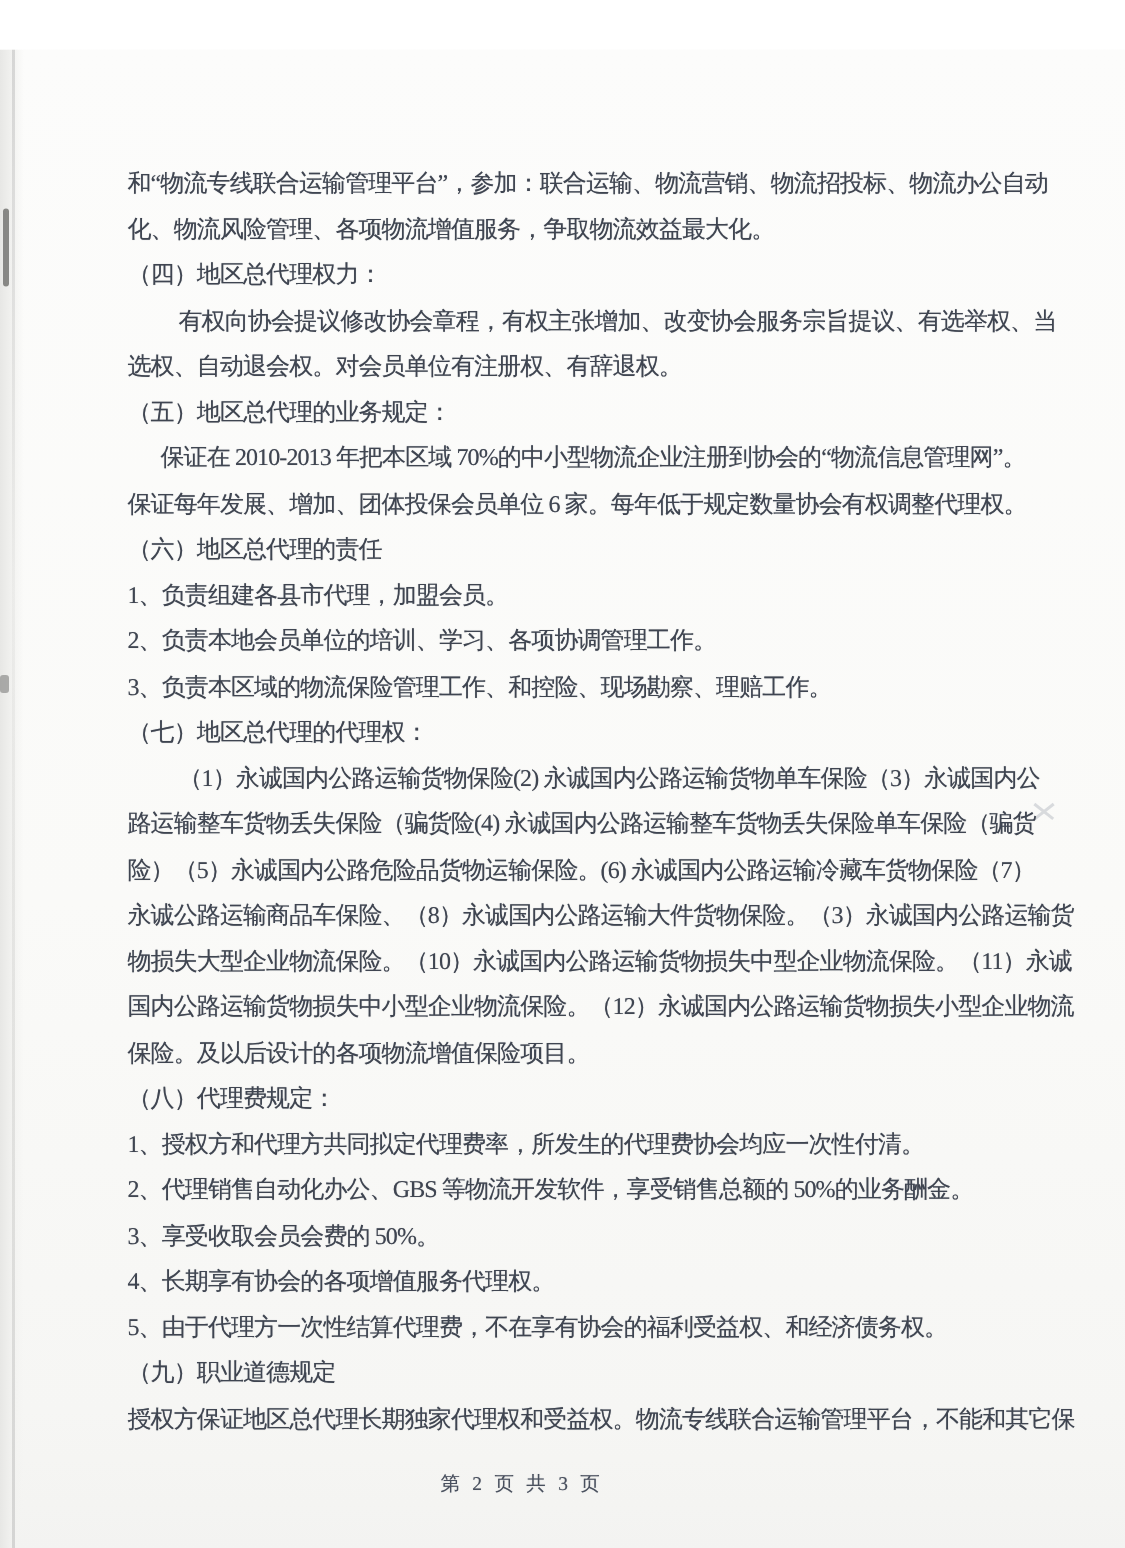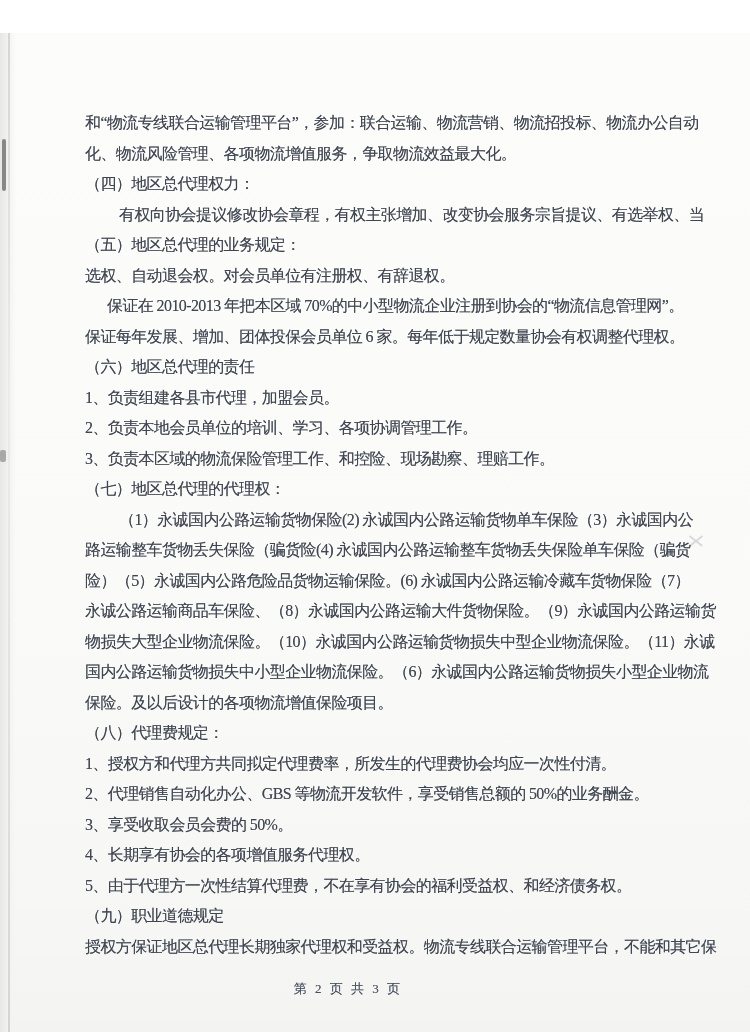--- a/index.html
+++ b/index.html
@@ -66,35 +66,35 @@
   <div class="crease"></div>
   <div class="streak-top"></div>
   <div class="streak-mid"></div>
   <div class="smudge-x"></div>
 
   <div class="content">
       <div class="line ind0">和“物流专线联合运输管理平台”，参加：联合运输、物流营销、物流招投标、物流办公自动</div>
       <div class="line ind0">化、物流风险管理、各项物流增值服务，争取物流效益最大化。</div>
       <div class="line ind0">（四）地区总代理权力：</div>
       <div class="line ind2">有权向协会提议修改协会章程，有权主张增加、改变协会服务宗旨提议、有选举权、当</div>
+      <div class="line ind0">选权、自动退会权。对会员单位有注册权、有辞退权。</div>
       <div class="line ind0">（五）地区总代理的业务规定：</div>
-      <div class="line ind0">选权、自动退会权。对会员单位有注册权、有辞退权。</div>
       <div class="line ind1">保证在 2010-2013 年把本区域 70%的中小型物流企业注册到协会的“物流信息管理网”。</div>
       <div class="line ind0">保证每年发展、增加、团体投保会员单位 6 家。每年低于规定数量协会有权调整代理权。</div>
       <div class="line ind0">（六）地区总代理的责任</div>
       <div class="line ind0">1、负责组建各县市代理，加盟会员。</div>
       <div class="line ind0">2、负责本地会员单位的培训、学习、各项协调管理工作。</div>
       <div class="line ind0">3、负责本区域的物流保险管理工作、和控险、现场勘察、理赔工作。</div>
       <div class="line ind0">（七）地区总代理的代理权：</div>
       <div class="line ind2">（1）永诚国内公路运输货物保险(2) 永诚国内公路运输货物单车保险（3）永诚国内公</div>
       <div class="line ind0">路运输整车货物丢失保险（骗货险(4) 永诚国内公路运输整车货物丢失保险单车保险（骗货</div>
       <div class="line ind0">险）（5）永诚国内公路危险品货物运输保险。(6) 永诚国内公路运输冷藏车货物保险（7）</div>
-      <div class="line ind0">永诚公路运输商品车保险、（8）永诚国内公路运输大件货物保险。（9）永诚国内公路运输货</div>
+      <div class="line ind0">永诚公路运输商品车保险、（8）永诚国内公路运输大件货物保险。（3）永诚国内公路运输货</div>
       <div class="line ind0">物损失大型企业物流保险。（10）永诚国内公路运输货物损失中型企业物流保险。（11）永诚</div>
-      <div class="line ind0">国内公路运输货物损失中小型企业物流保险。（6）永诚国内公路运输货物损失小型企业物流</div>
+      <div class="line ind0">国内公路运输货物损失中小型企业物流保险。（12）永诚国内公路运输货物损失小型企业物流</div>
       <div class="line ind0">保险。及以后设计的各项物流增值保险项目。</div>
       <div class="line ind0">（八）代理费规定：</div>
       <div class="line ind0">1、授权方和代理方共同拟定代理费率，所发生的代理费协会均应一次性付清。</div>
       <div class="line ind0">2、代理销售自动化办公、GBS 等物流开发软件，享受销售总额的 50%的业务酬金。</div>
       <div class="line ind0">3、享受收取会员会费的 50%。</div>
       <div class="line ind0">4、长期享有协会的各项增值服务代理权。</div>
       <div class="line ind0">5、由于代理方一次性结算代理费，不在享有协会的福利受益权、和经济债务权。</div>
       <div class="line ind0">（九）职业道德规定</div>
       <div class="line ind0">授权方保证地区总代理长期独家代理权和受益权。物流专线联合运输管理平台，不能和其它保</div>
     </div>

